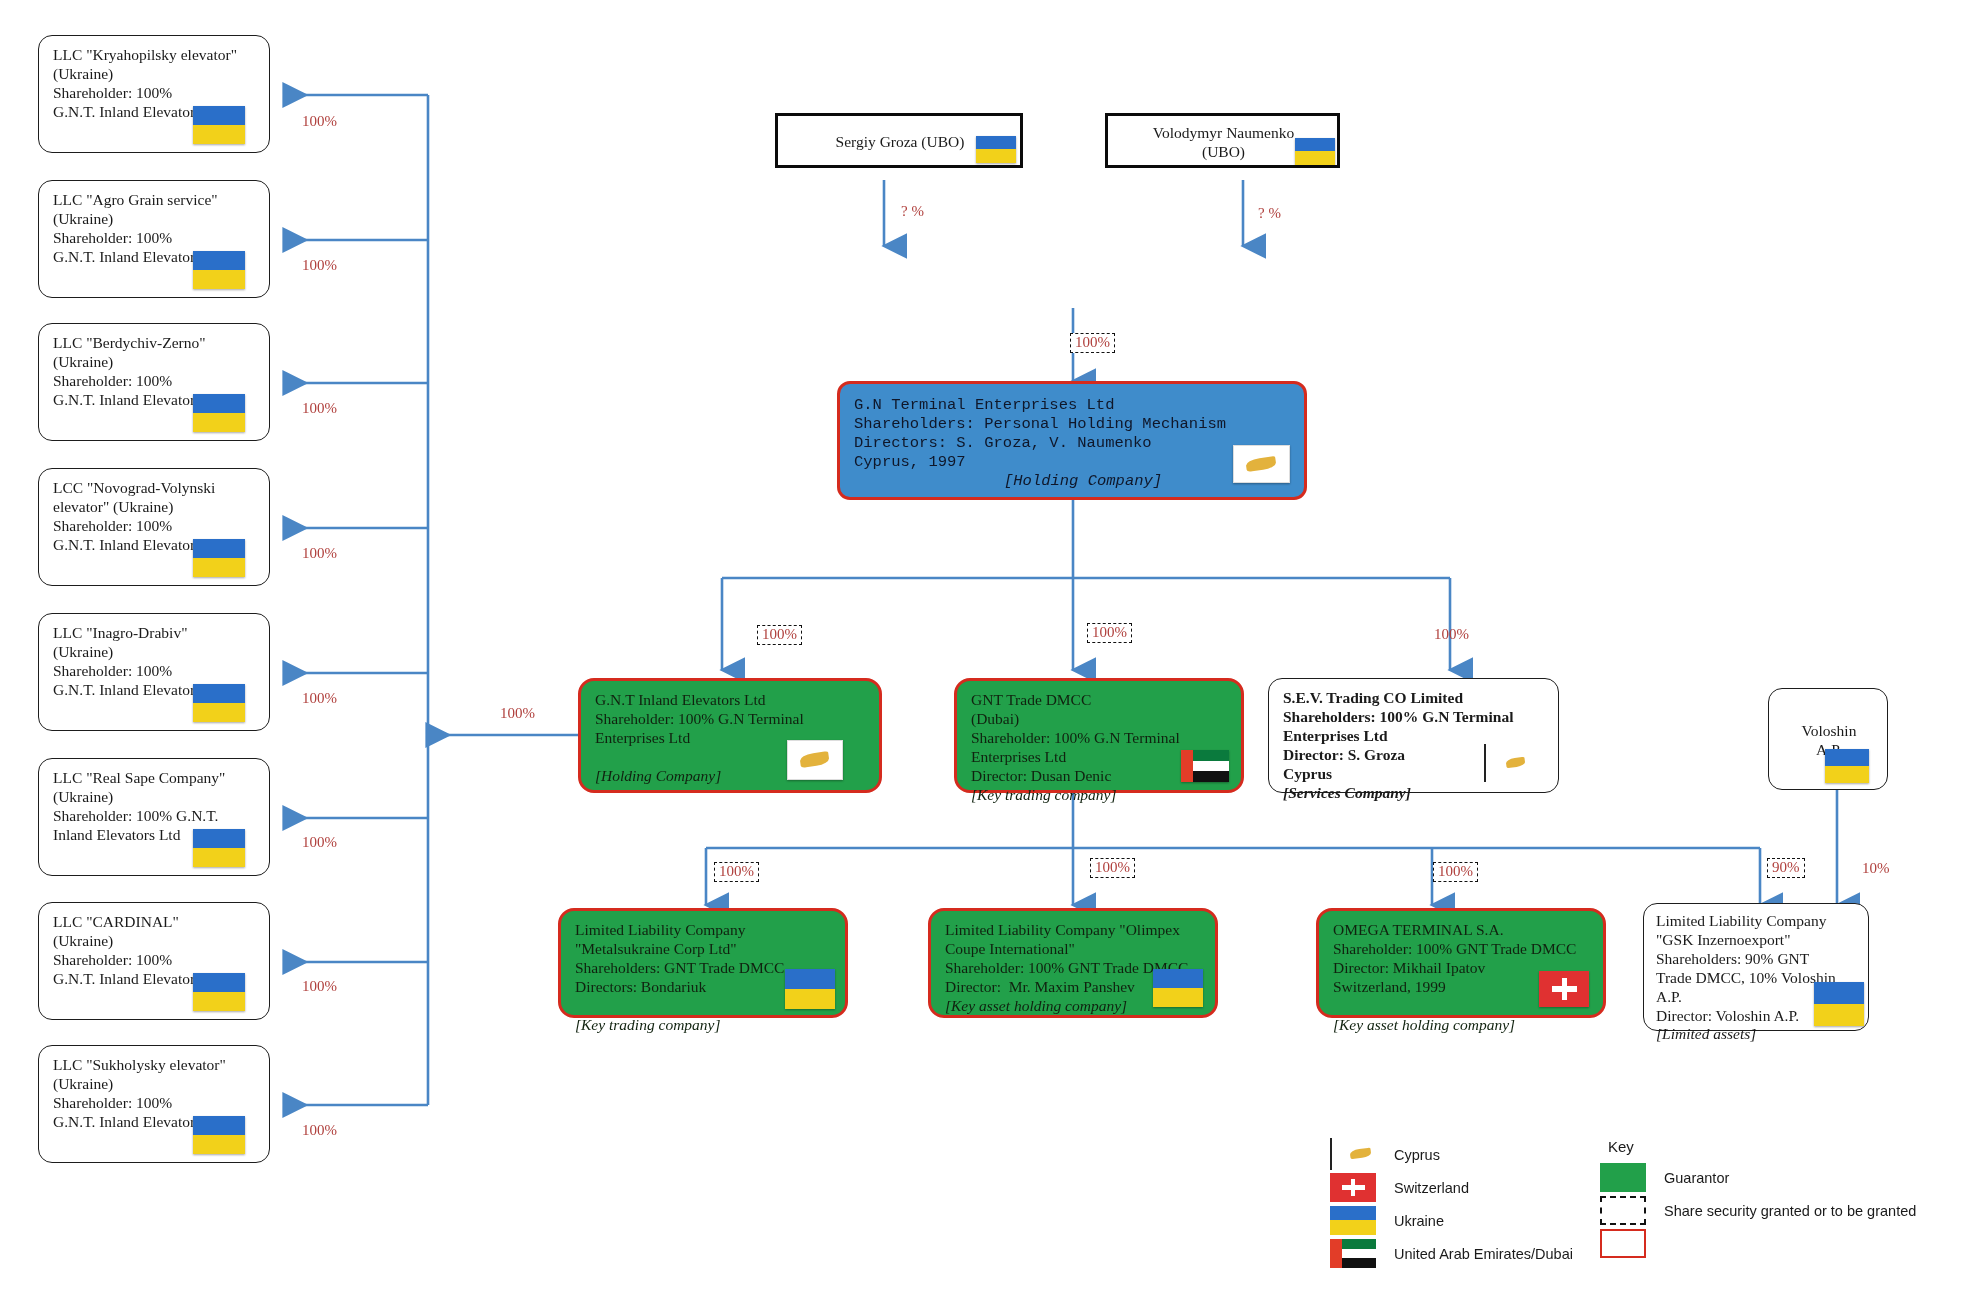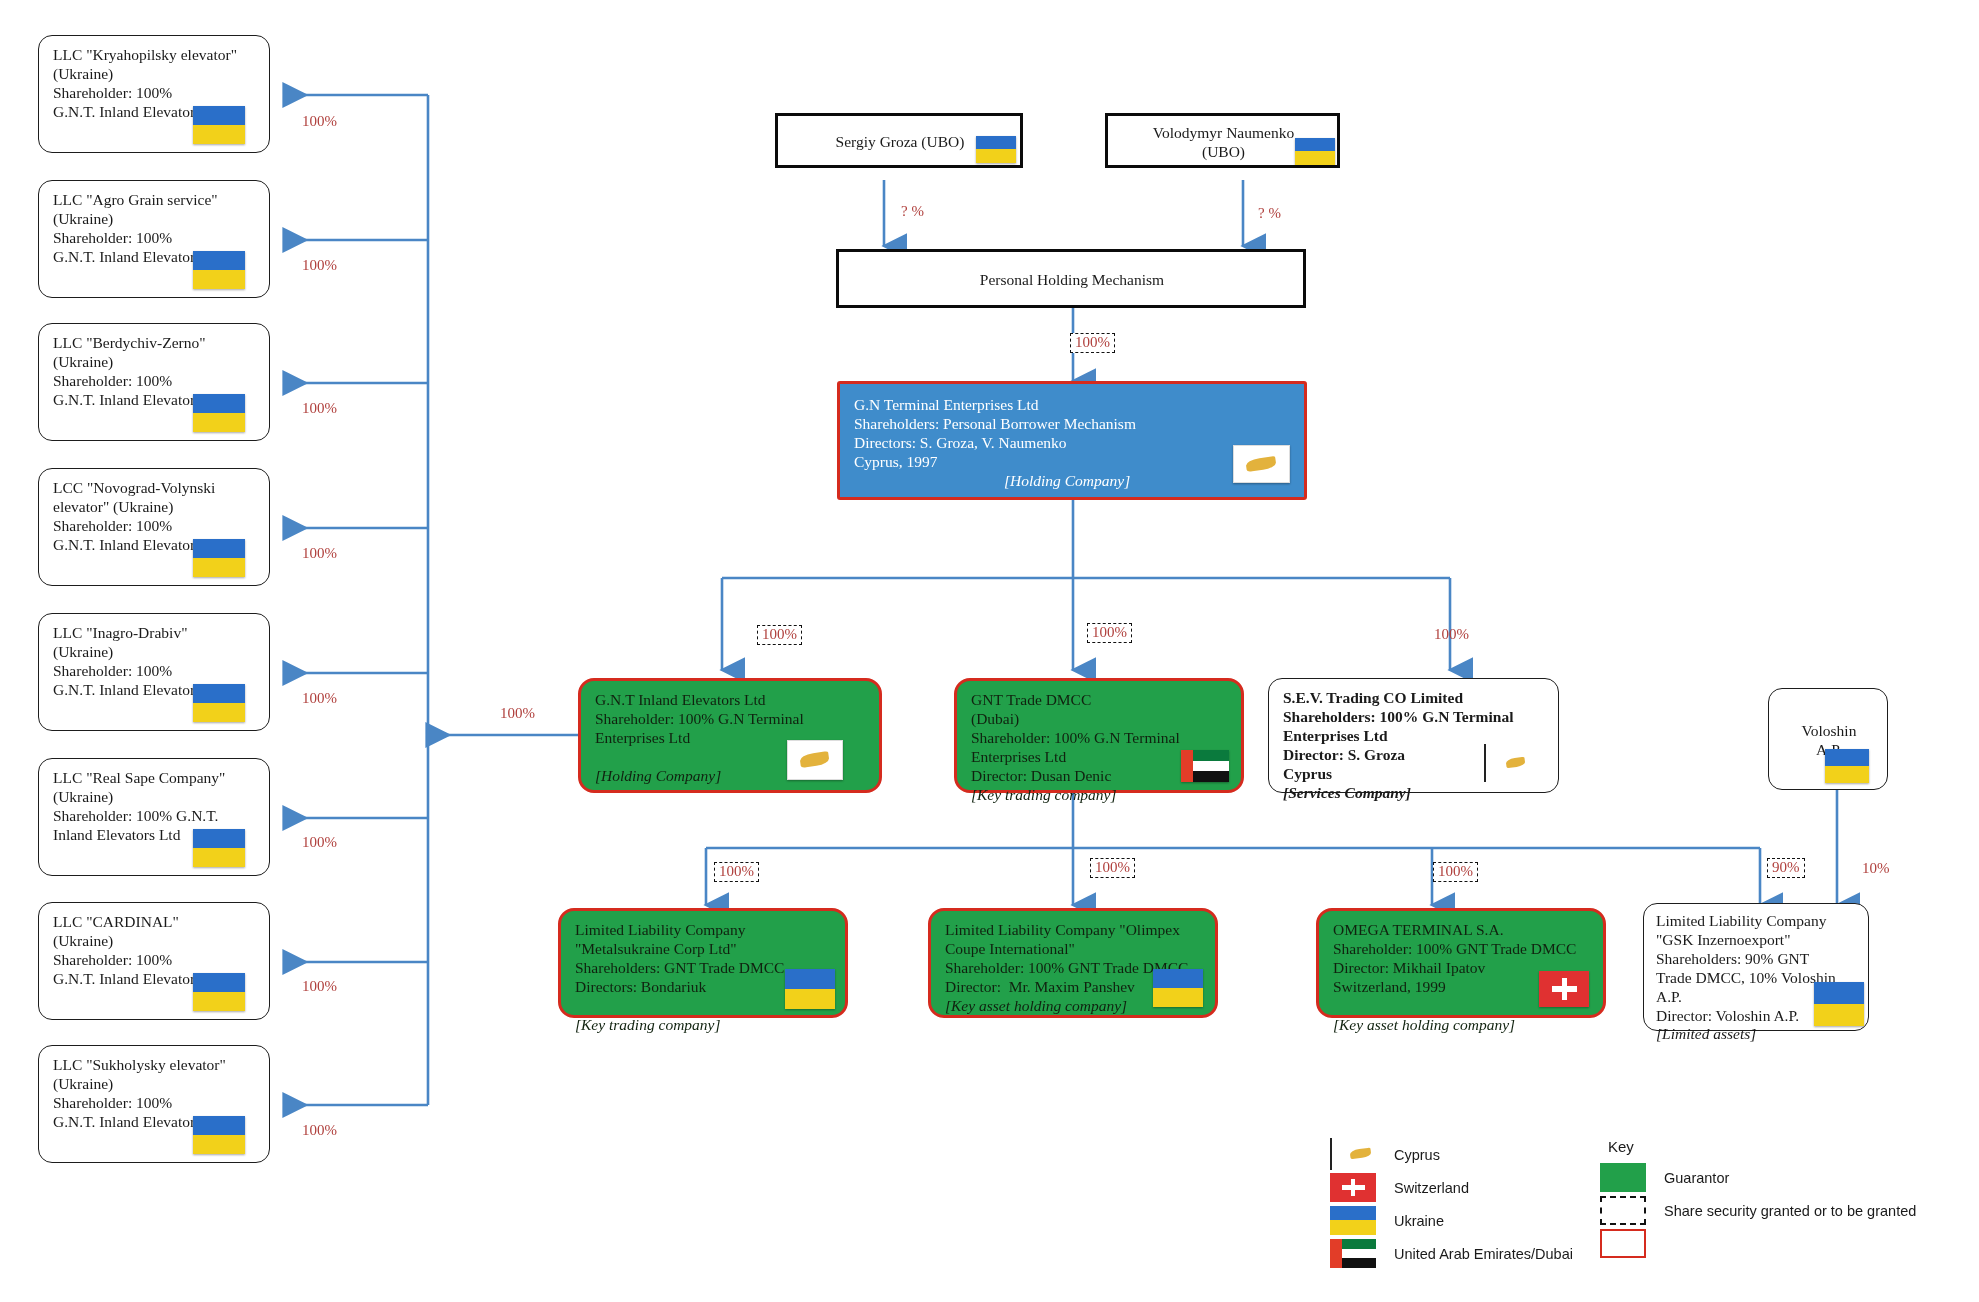--- a/index.html
+++ b/index.html
@@ -39,23 +39,24 @@
     border-radius:14px;
   }
   
   .square{
     border:3px solid #0b0b0b;
     border-radius:0;
   }
   
   .borrower{
     background:#3f8ccb;
-    color:#ffffff;
+    color:#0f172a;
     border:3px solid #d52b1e;
-    border-radius:3px;
+    border-radius:13px;
+    font-family:Liberation Mono, monospace;
   }
   
   .guarantor{
     background:#22a04a;
     color:#10220f;
     border:3.5px solid #d52b1e;
     border-radius:16px;
   }
 
   .centered{ display:flex; align-items:center; justify-content:center; text-align:center; }
@@ -191,29 +192,26 @@
 
   <div class="node square centered" style="left:1105px; top:113px; width:235px; height:55px; flex-direction:column;">
     <span class="ln">Volodymyr Naumenko</span>
     <span class="ln">(UBO)</span>
     <span class="flag ua" style="right:2px; bottom:0px; width:40px; height:27px;"></span>
   </div>
 
   <div class="pct" style="left:901px; top:203px;">? %</div>
   <div class="pct" style="left:1258px; top:205px;">? %</div>
 
-  <div class="node square centered" style="left:836px; top:249px; width:470px; height:59px;">
-    <span class="ln">Personal Holding Mechanism</span>
-  </div>
 
   <div class="pct boxed" style="left:1070px; top:333px;">100%</div>
 
   <div class="node borrower" style="left:837px; top:381px; width:470px; height:119px; padding:12px 12px 6px 14px;">
     <span class="ln">G.N Terminal Enterprises Ltd</span>
-    <span class="ln">Shareholders: Personal Borrower Mechanism</span>
+    <span class="ln">Shareholders: Personal Holding Mechanism</span>
     <span class="ln">Directors: S. Groza, V. Naumenko</span>
     <span class="ln">Cyprus, 1997</span>
     <span class="ln role" style="margin-left:150px;">[Holding Company]</span>
     <span class="flag cy" style="right:14px; bottom:14px; width:55px; height:36px;"></span>
   </div>
 
   <div class="pct boxed" style="left:757px; top:625px;">100%</div>
   <div class="pct boxed" style="left:1087px; top:623px;">100%</div>
   <div class="pct" style="left:1434px; top:626px;">100%</div>
 

